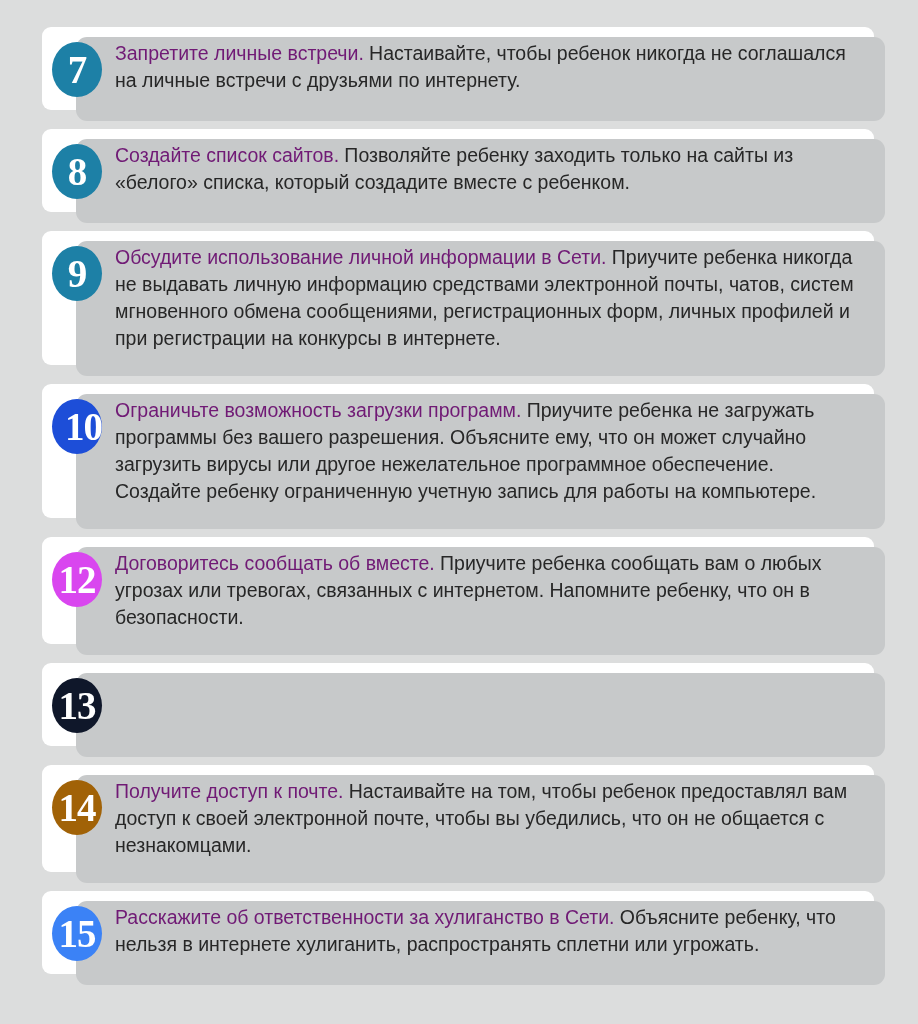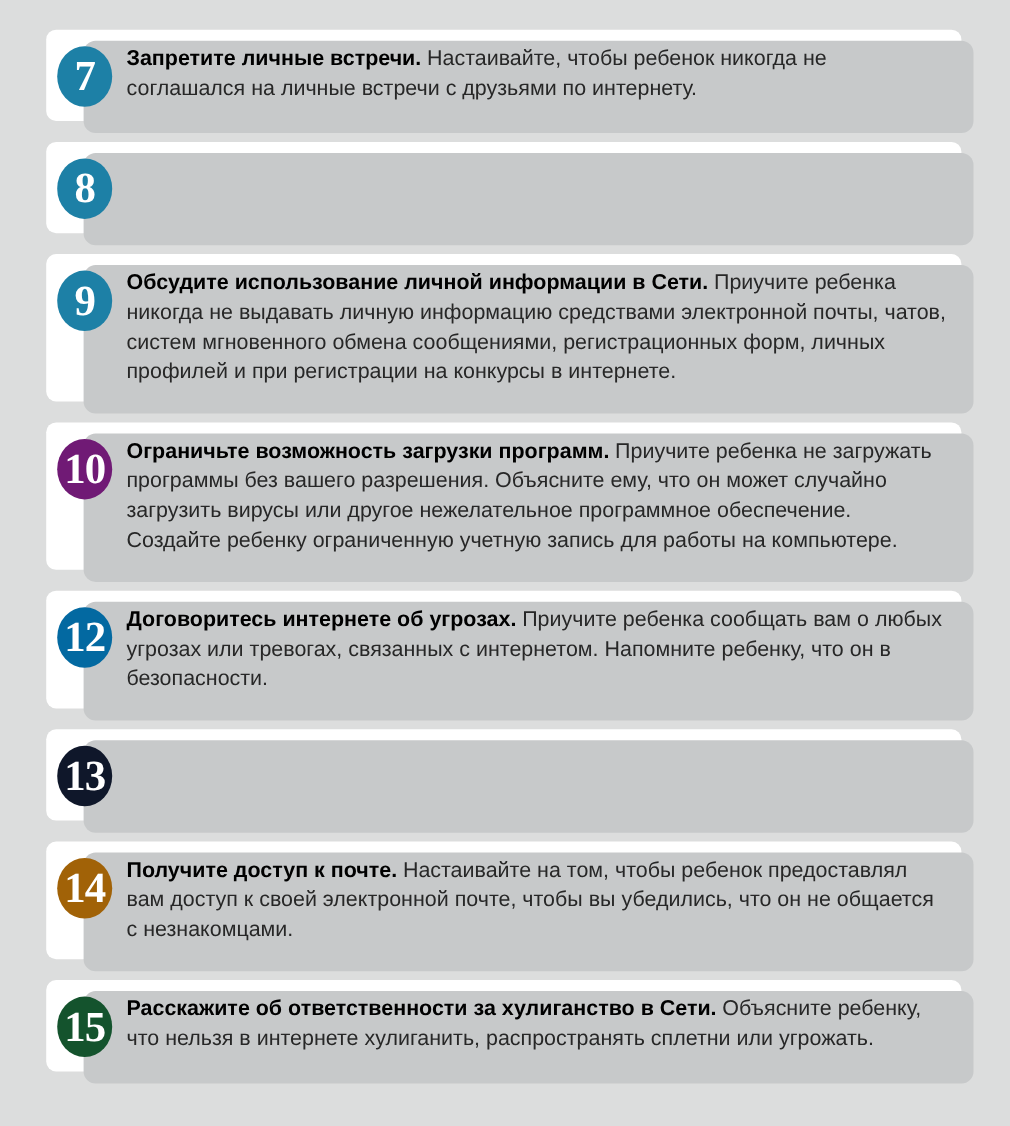--- a/index.html
+++ b/index.html
@@ -60,73 +60,76 @@
   .tip-text {
     flex: 1 1 auto;
     margin: 0;
     max-width: 748px;
     font-size: 19.5px;
     line-height: 27px;
     color: #272727;
     hyphens: auto;
   }
   .tip-title {
-    font-weight: 700;
-    color: #000000;
+    font-weight: 400;
+    color: #701a75;
     margin-right: 0.27em;
   }
 </style>
 </head>
 <body style="background: rgb(220, 221, 221);">
 
 <div class="page">
   <div id="tips-list">
   <div class="tip-card">
     <div class="tip-number" style="background: rgb(29, 128, 166);">7</div>
     <p class="tip-text">
       <span class="tip-title">Запретите личные встречи.</span><span>Настаивайте, чтобы ребенок никогда не соглашался на личные встречи с друзьями по интернету.</span>
     </p>
   </div>
 
   <div class="tip-card">
     <div class="tip-number" style="background: rgb(29, 128, 166);">8</div>
+    <p class="tip-text">
+      <span class="tip-title">Создайте список сайтов.</span><span>Позволяйте ребенку заходить только на сайты из «белого» списка, который создадите вместе с ребенком.</span>
+    </p>
   </div>
 
   <div class="tip-card">
     <div class="tip-number" style="background: rgb(29, 128, 166);">9</div>
     <p class="tip-text">
       <span class="tip-title">Обсудите использование личной информации в Сети.</span><span>Приучите ребенка никогда не выдавать личную информацию средствами электронной почты, чатов, систем мгновенного обмена сообщениями, регистрационных форм, личных профилей и при регистрации на конкурсы в интернете.</span>
     </p>
   </div>
 
   <div class="tip-card">
-    <div class="tip-number" style="background: #701a75;">10</div>
+    <div class="tip-number" style="background: #1d4ed8; text-align: right;">10</div>
     <p class="tip-text">
       <span class="tip-title">Ограничьте возможность загрузки программ.</span><span>Приучите ребенка не загружать программы без вашего разрешения. Объясните ему, что он может случайно загрузить вирусы или другое нежелательное программное обеспечение. Создайте ребенку ограниченную учетную запись для работы на компьютере.</span>
     </p>
   </div>
 
   <div class="tip-card">
-    <div class="tip-number" style="background: #0369a1;">12</div>
+    <div class="tip-number" style="background: #d946ef;">12</div>
     <p class="tip-text">
-      <span class="tip-title">Договоритесь интернете об угрозах.</span><span>Приучите ребенка сообщать вам о любых угрозах или тревогах, связанных с интернетом. Напомните ребенку, что он в безопасности.</span>
+      <span class="tip-title">Договоритесь сообщать об вместе.</span><span>Приучите ребенка сообщать вам о любых угрозах или тревогах, связанных с интернетом. Напомните ребенку, что он в безопасности.</span>
     </p>
   </div>
 
   <div class="tip-card">
     <div class="tip-number" style="background: #0f172a;">13</div>
   </div>
 
   <div class="tip-card">
     <div class="tip-number" style="background: #a16207;">14</div>
     <p class="tip-text">
       <span class="tip-title">Получите доступ к почте.</span><span>Настаивайте на том, чтобы ребенок предоставлял вам доступ к своей электронной почте, чтобы вы убедились, что он не общается с незнакомцами.</span>
     </p>
   </div>
 
   <div class="tip-card">
-    <div class="tip-number" style="background: #14532d;">15</div>
+    <div class="tip-number" style="background: #3b82f6;">15</div>
     <p class="tip-text">
       <span class="tip-title">Расскажите об ответственности за хулиганство в Сети.</span><span>Объясните ребенку, что нельзя в интернете хулиганить, распространять сплетни или угрожать.</span>
     </p>
   </div>
 </div>
 </div>
 
 </body></html>

